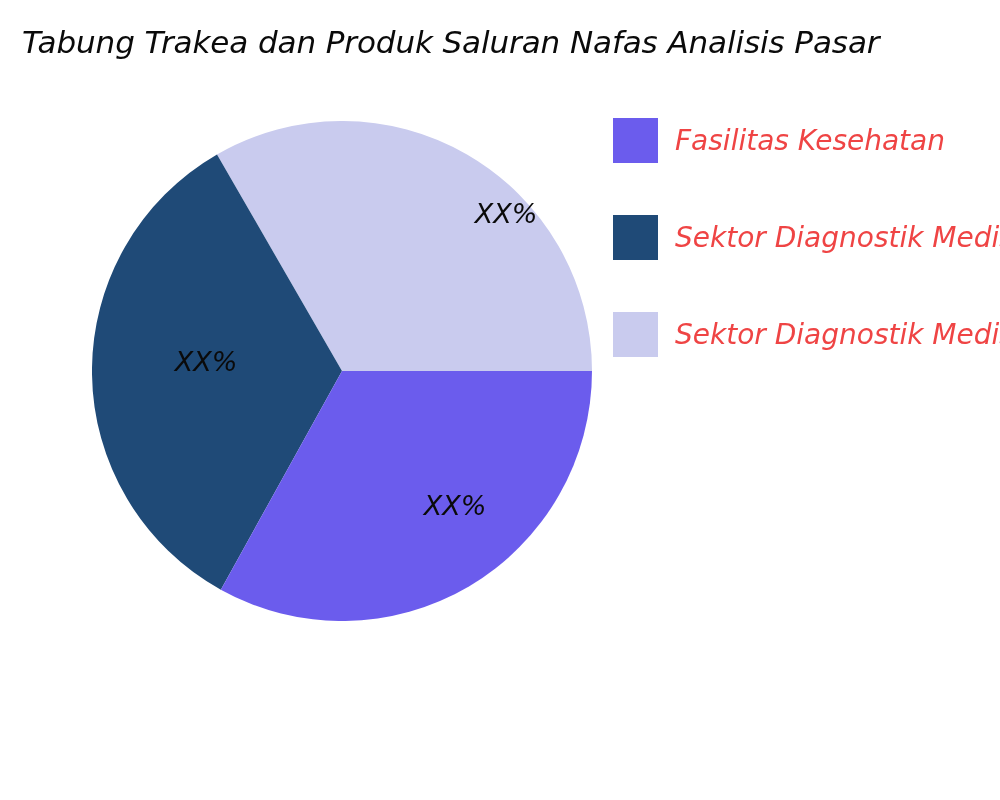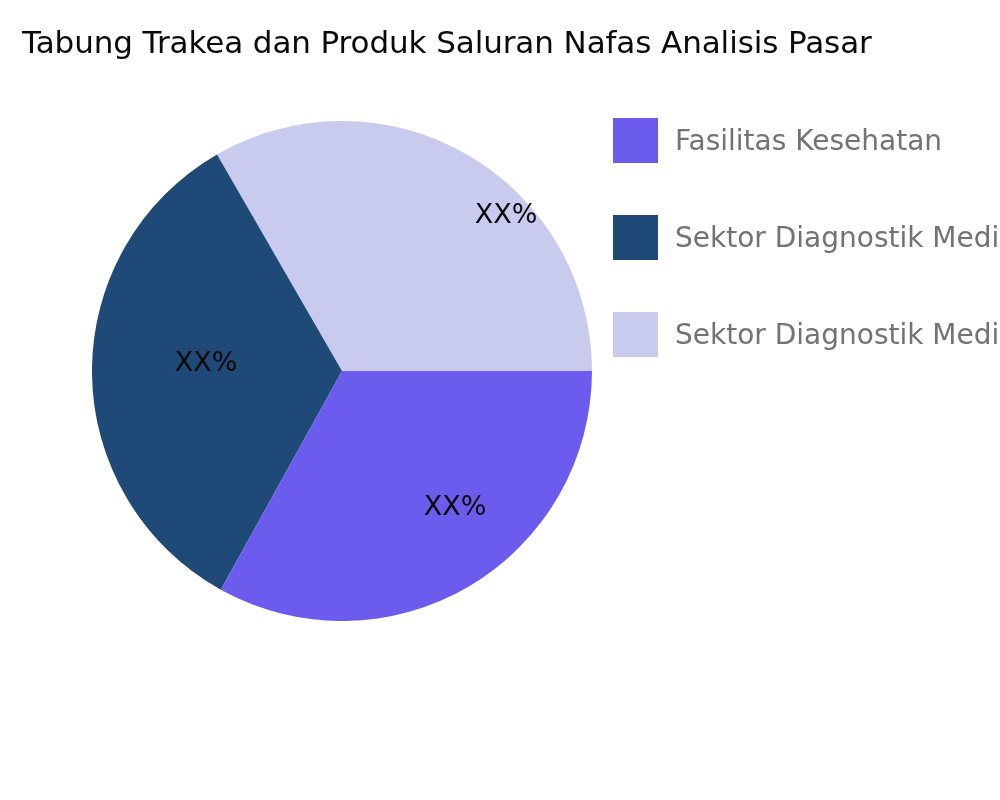--- a/index.html
+++ b/index.html
@@ -16,20 +16,21 @@
   }
 
   #page {
     position: absolute;
     left: 0;
     top: 0;
     width: 1000px;
     height: 716px;
     background: #ffffff;
     overflow: hidden;
+    font-style: italic;
   }
 
   
   #chart-title {
     position: absolute;
     left: 22px;
     top: 22px;
     width: 1400px;
     font-size: 31px;
     line-height: 40px;
@@ -80,21 +81,21 @@
     width: 45px;
     height: 45px;
   }
   .legend-label {
     position: absolute;
     left: 62px;
     top: 0;
     height: 45px;
     line-height: 45px;
     font-size: 28px;
-    color: #737373;
+    color: #ef4444;
     white-space: nowrap;
   }
 
   
   #footer-url {
     position: absolute;
     left: 0;
     top: 752px;
     width: 1000px;
     text-align: center;

